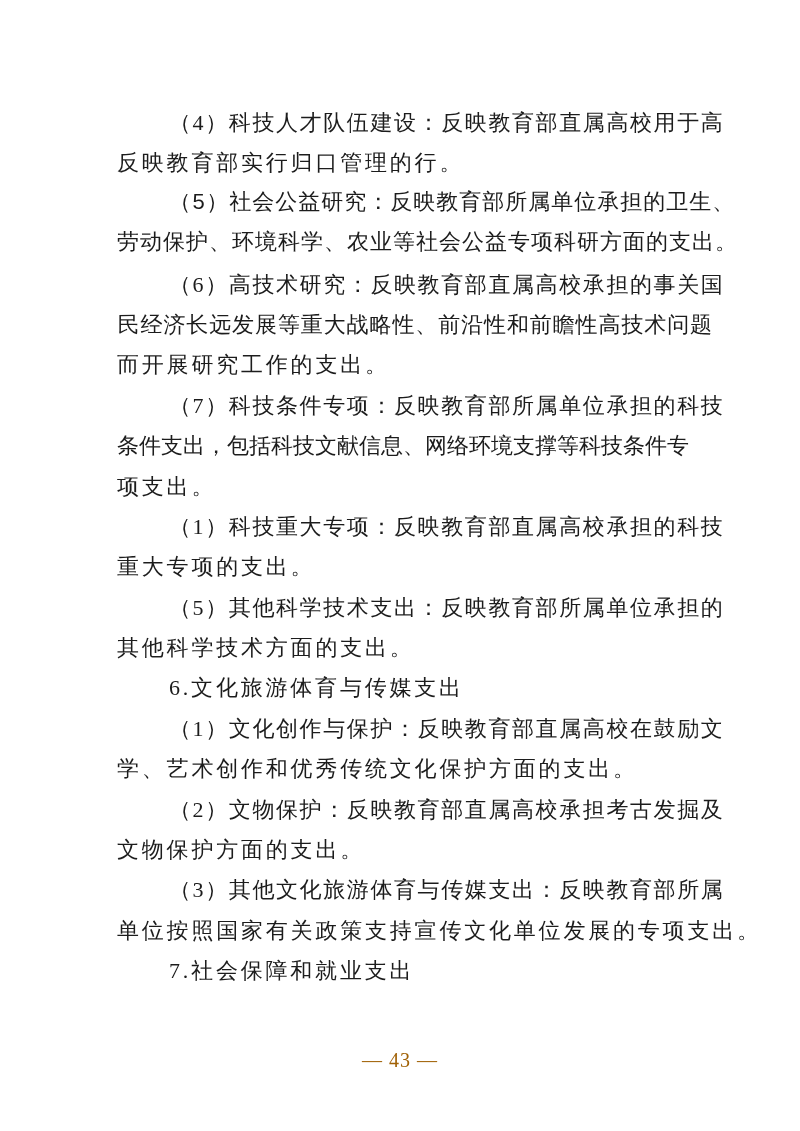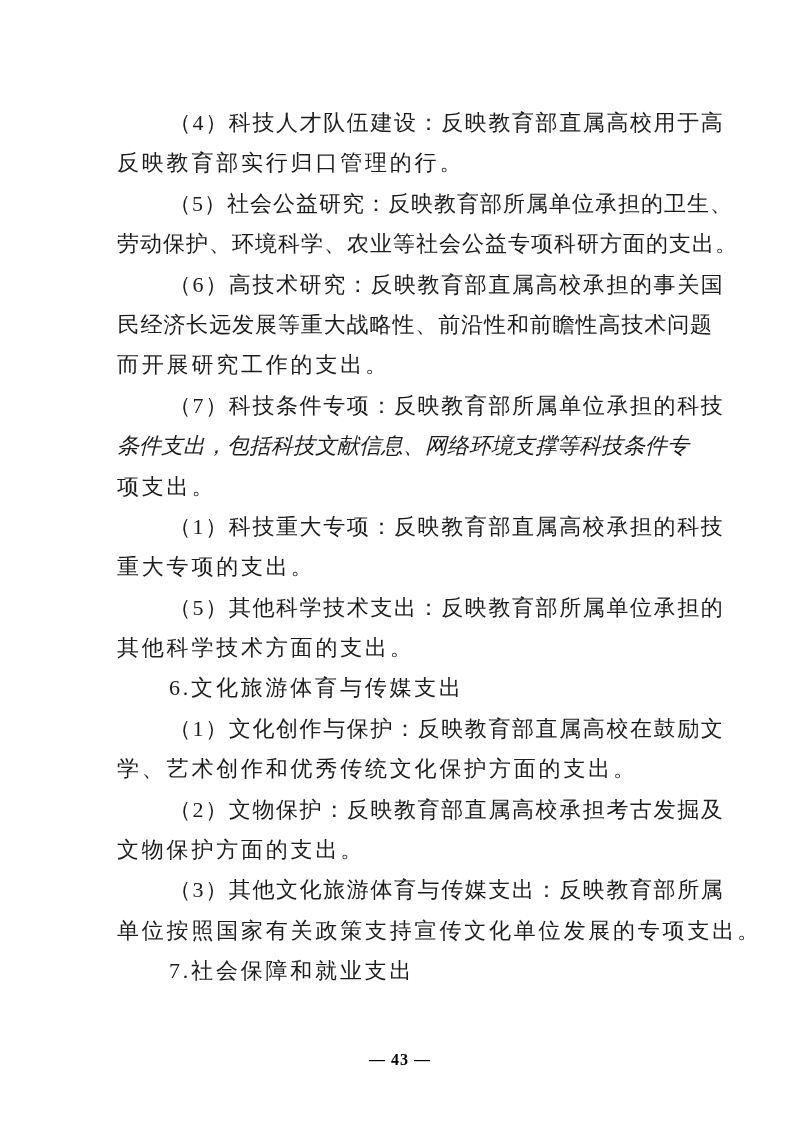--- a/index.html
+++ b/index.html
@@ -25,34 +25,33 @@
   }
   .ln{
     height:40.4px;
     line-height:40.4px;
     white-space:nowrap;
     text-align:left;
   }
   .ind{ text-indent:52px; }
   .nat { letter-spacing:2.8px; }
   .j157{ letter-spacing:1.6px; }
-  .j100{ letter-spacing:1.0px; }
+  .j100{ letter-spacing:1.0px;font-family:Liberation Mono, monospace; }
   .j085{ letter-spacing:0.9px;text-align:right; }
-  .j000{ letter-spacing:0px;font-style:italic; }
+  .j000{ letter-spacing:0px; }
   .footer{
     position:absolute;
     left:0;
     top:1046px;
     width:800px;
     text-align:center;
-    font-size:16px;
+    font-size:20px;
     line-height:28px;
     letter-spacing:1px;
-    color:#000000;
-    font-weight:bold;
+    color:#a16207;
   }
 </style>
 </head>
 <body>
 
 <div class="page">
 
   <div class="text-block">
     <div class="ln ind j157">（4）科技人才队伍建设：反映教育部直属高校用于高</div>
     <div class="ln nat">反映教育部实行归口管理的行。</div>

